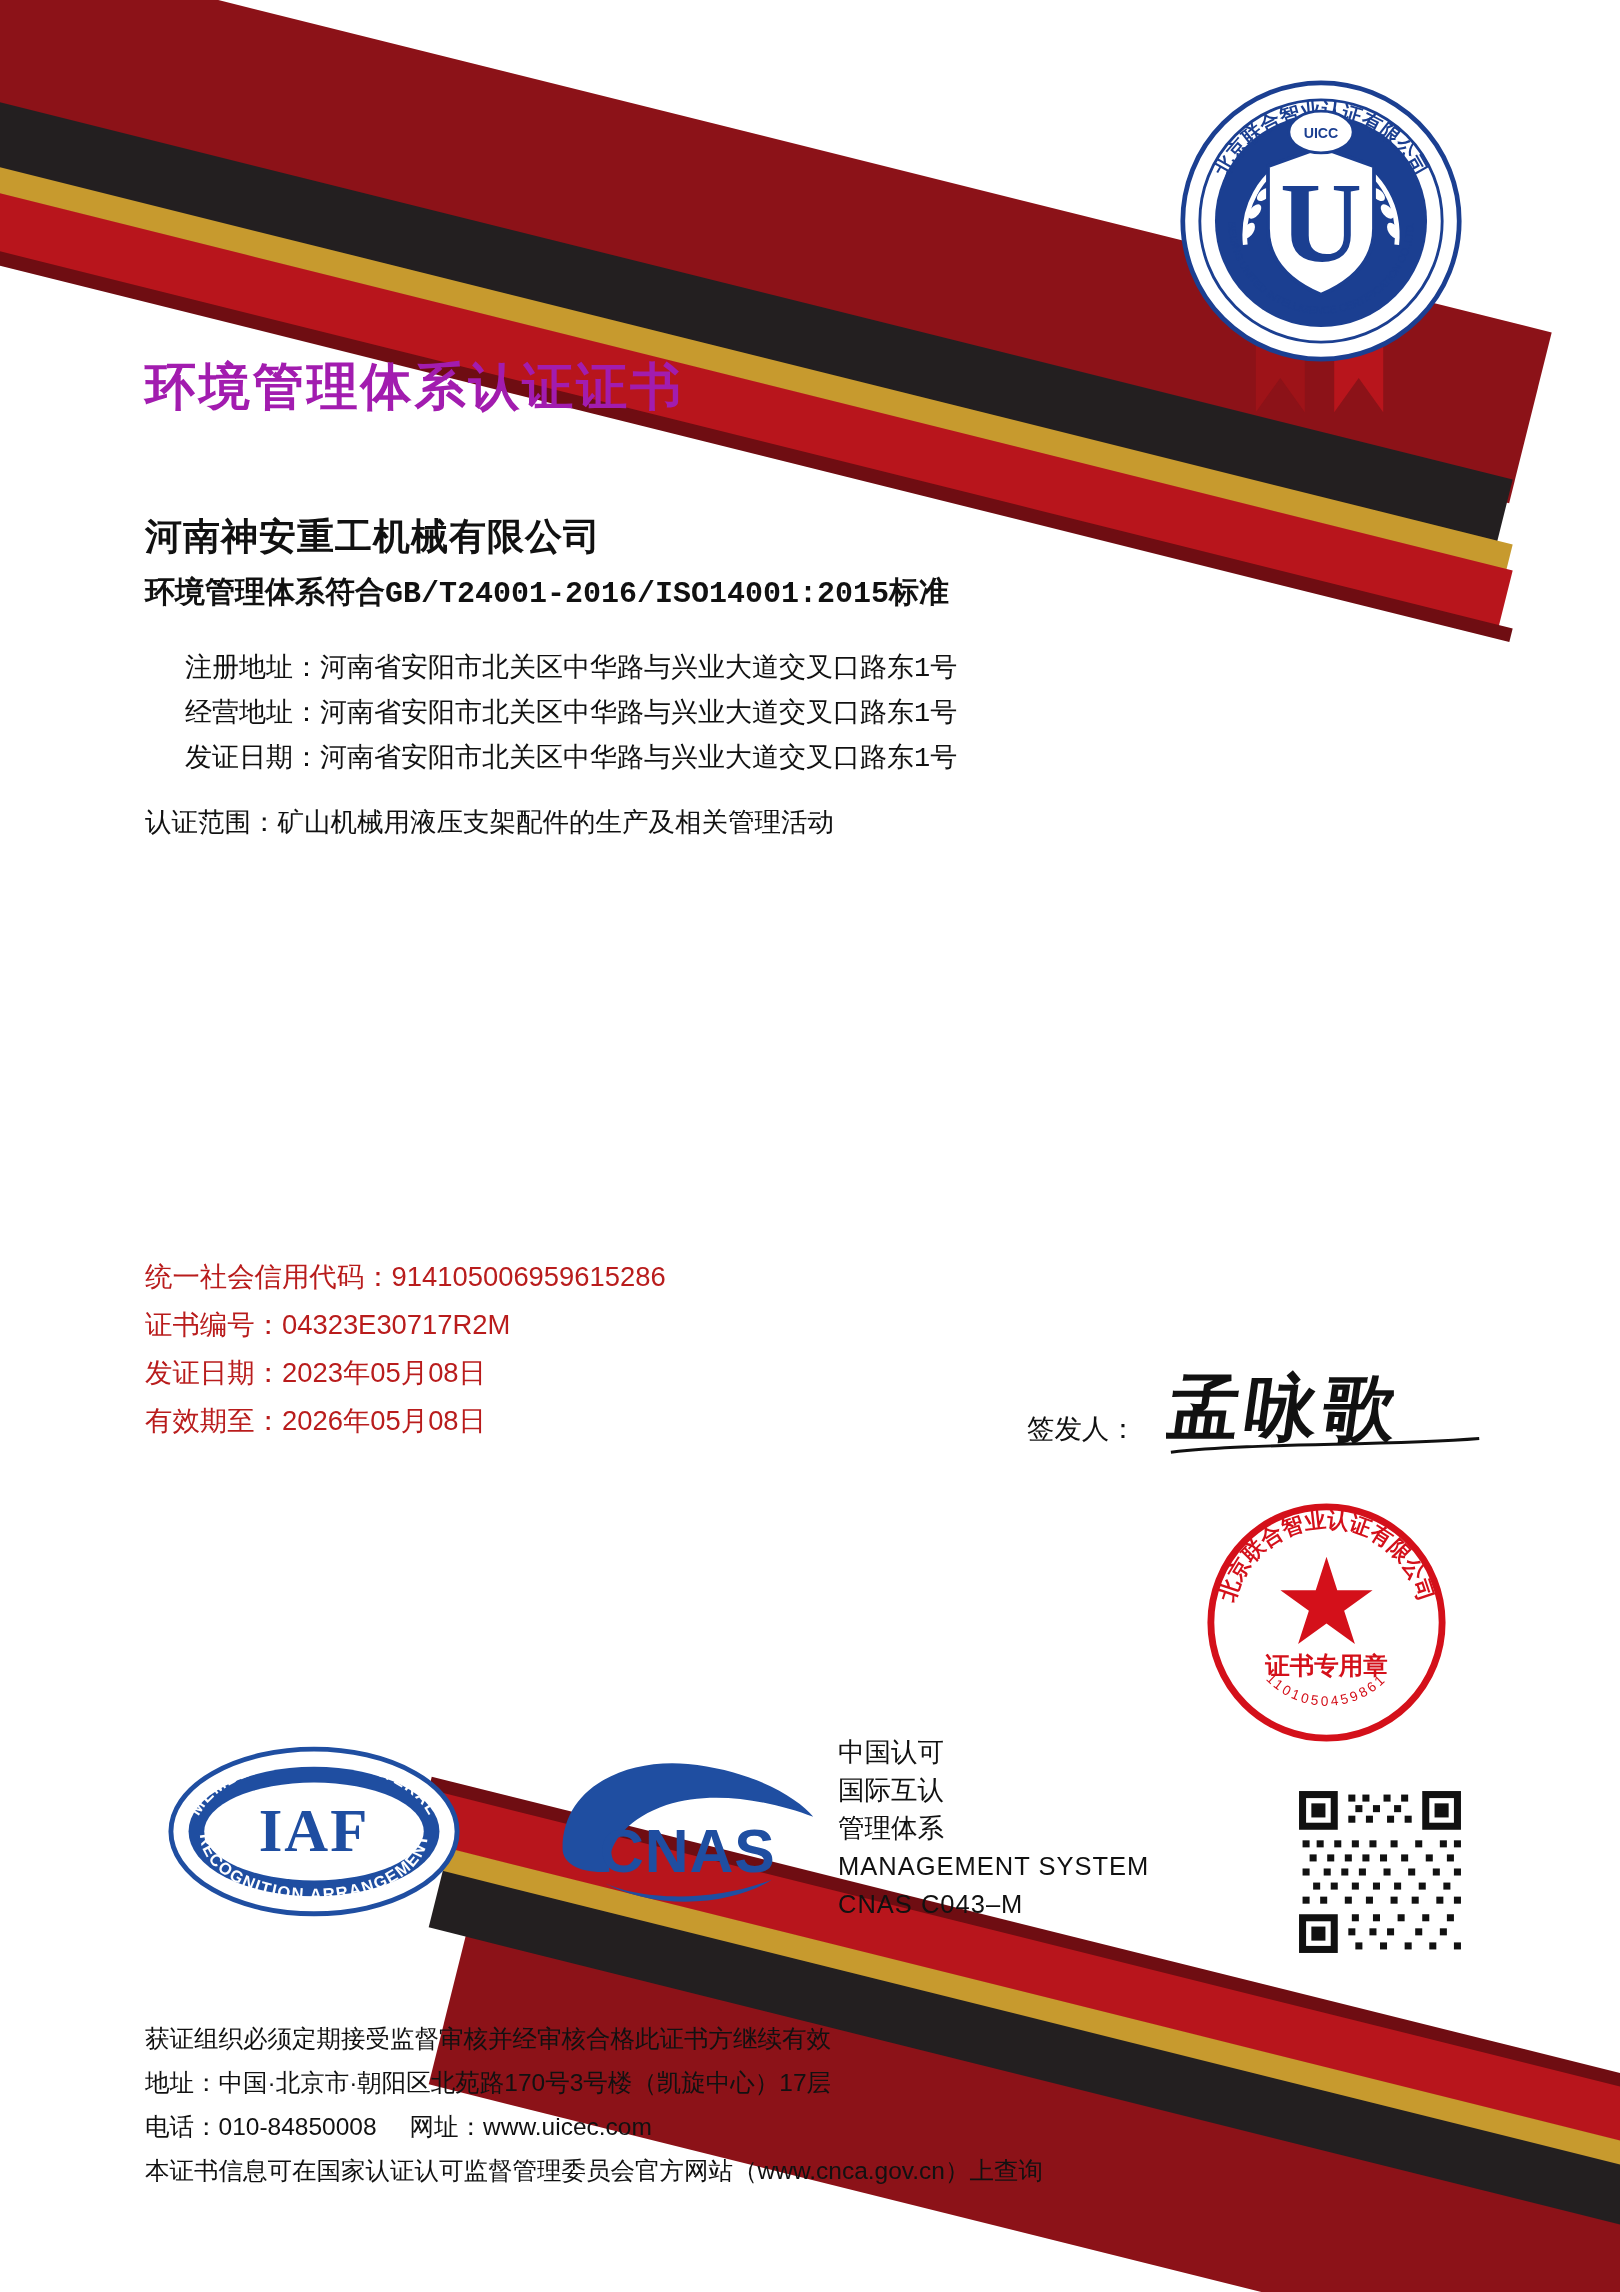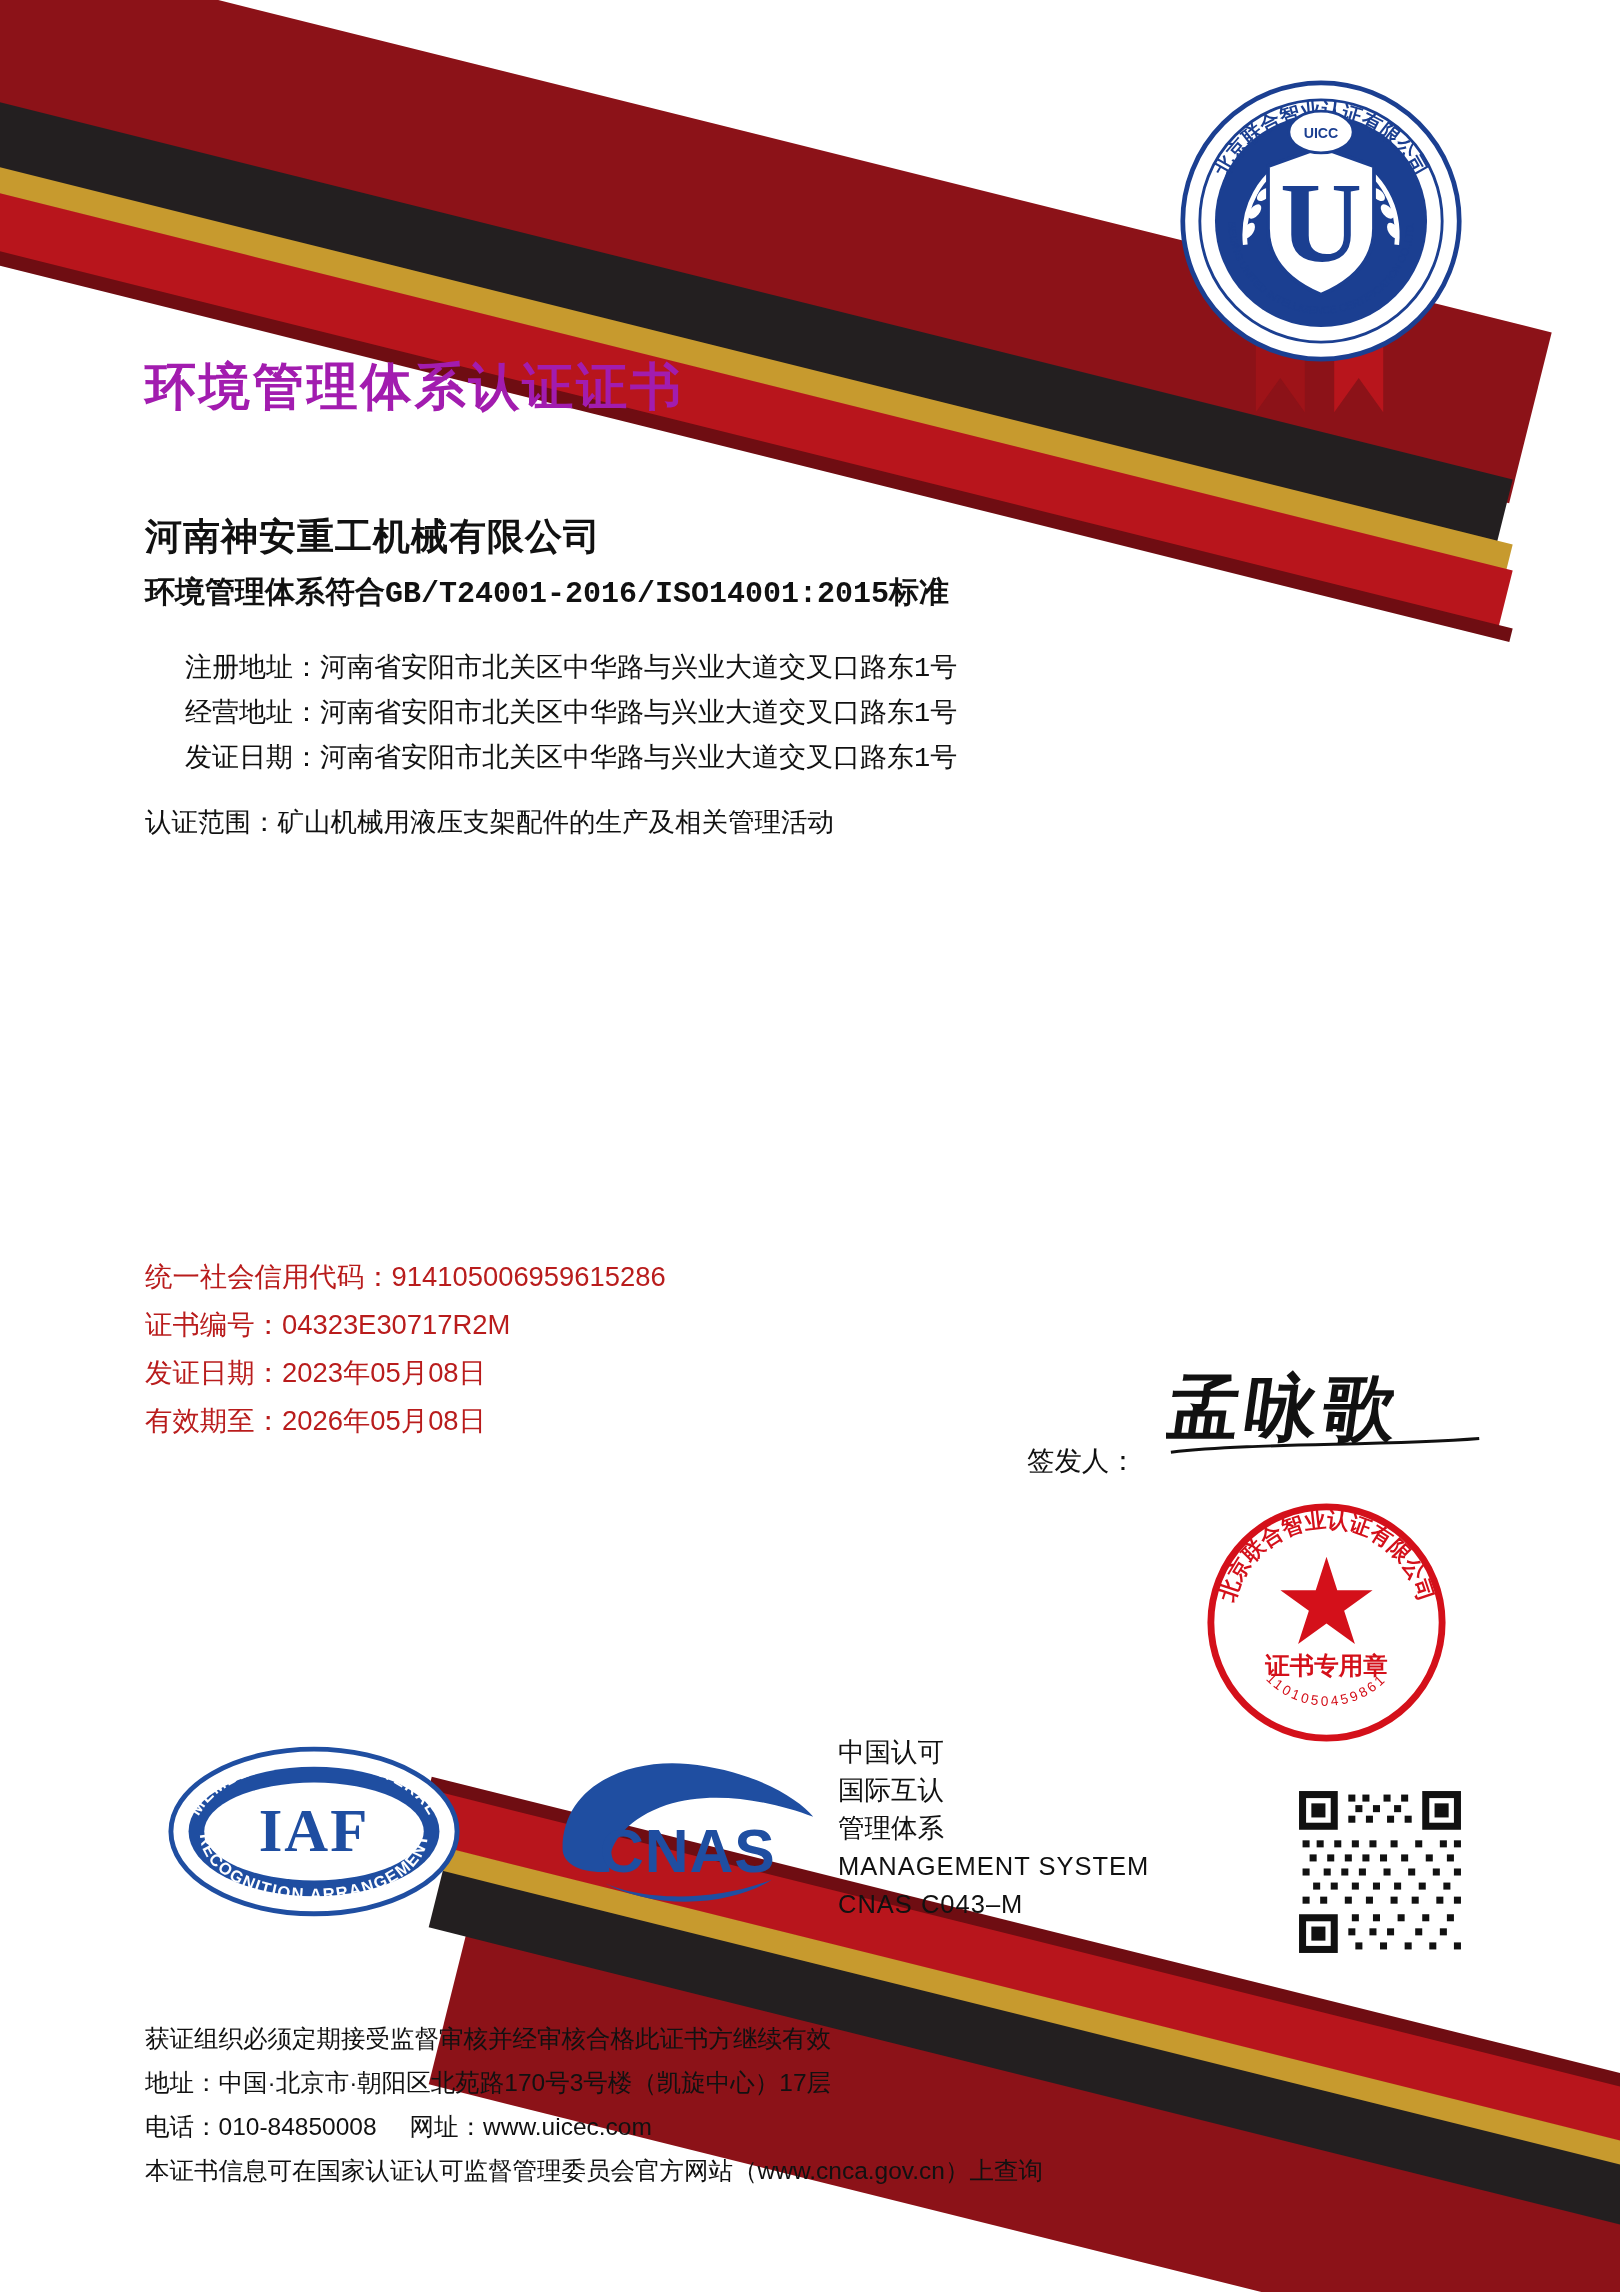--- a/index.html
+++ b/index.html
@@ -179,21 +179,21 @@
     position: absolute;
     top: 1253px;
     left: 145px;
     font-size: 27.4px;
     line-height: 48px;
     color: #b91c1c;
     font-family: "Liberation Sans", sans-serif;
   }
   .issuer-label {
     position: absolute;
-    top: 1443px;
+    top: 1411px;
     left: 1027px;
     font-size: 27.4px;
     color: #111;
     font-family: "Liberation Sans", sans-serif;
   }
   .signature {
     position: absolute;
     top: 1362px;
     left: 1166px;
     width: 323px;

